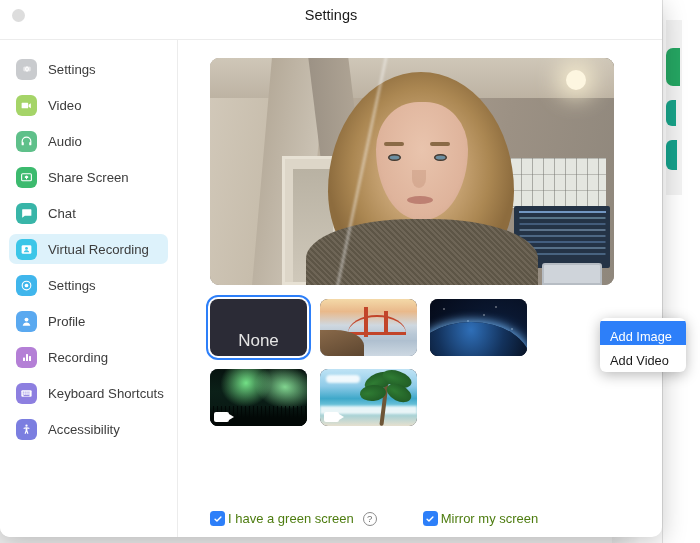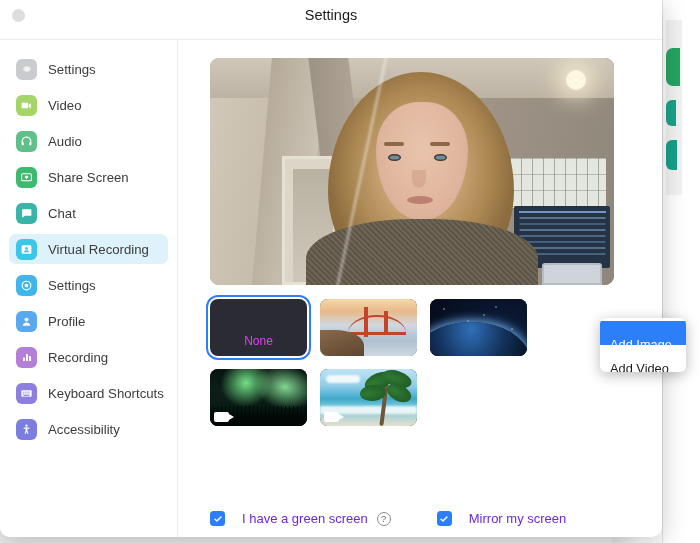--- a/index.html
+++ b/index.html
@@ -218,21 +218,21 @@
     position: relative; width: 97px; height: 57px;
     border-radius: 8px; overflow: hidden; cursor: pointer;
     background: #2b2b36;
   }
   .thumb.selected {
     outline: 2.5px solid #2d7ff9; outline-offset: 2px;
   }
   .thumb .none-label {
     position: absolute; inset: 0;
     display: flex; align-items: center; justify-content: center;
-    color: #d946ef; font-size: 12px; margin-top: 26px;
+    color: #e5e5e5; font-size: 17px; margin-top: 26px;
   }
   .vid-badge {
     position: absolute; left: 4px; bottom: 4px;
     width: 15px; height: 10px; border-radius: 2px;
     background: #ffffff;
   }
   .vid-badge::after {
     content: ""; position: absolute; right: -5px; top: 1.5px;
     border-style: solid; border-width: 3.5px 0 3.5px 5px;
     border-color: transparent transparent transparent #ffffff;
@@ -338,39 +338,39 @@
     display: flex; align-items: center;
   }
   .cb-row { display: flex; align-items: center; cursor: pointer; }
   .cb-row + .cb-row { margin-left: 46px; }
   .cb {
     width: 15px; height: 15px; border-radius: 3.5px;
     background: #2d7ff9; flex: 0 0 15px;
     display: flex; align-items: center; justify-content: center;
   }
   .cb svg { display: block; }
-  .cb-label { margin-left: 17px; font-size: 13px; color: #6d28d9; white-space: nowrap; }
+  .cb-label { margin-left: 3px; font-size: 13px; color: #4d7c0f; white-space: nowrap; }
   .help {
     margin-left: 9px; width: 14px; height: 14px; border-radius: 50%;
     border: 1px solid #8b8b8b; color: #6e6e6e;
     font-size: 9.5px; line-height: 12px; text-align: center; cursor: pointer;
   }
 
   
   .dropdown {
     position: absolute; left: 600px; top: 318px;
     width: 86px; background: #ffffff;
     border-radius: 6px;
     box-shadow: 0 3px 14px rgba(0,0,0,.28);
     overflow: hidden; padding: 3px 0;
     z-index: 50;
   }
   .dd-item {
     height: 24px; line-height: 24px;
-    padding: 12px 10px; font-size: 12.8px; color: #1a1a1a;
+    padding: 4px 10px; font-size: 12.8px; color: #1a1a1a;
     white-space: nowrap; cursor: pointer;
   }
   .dd-item.highlight { background: #2d7ff9; color: #ffffff; }
 </style>
 </head>
 <body>
 
 <div id="root">
 
   <div class="bg-window">

